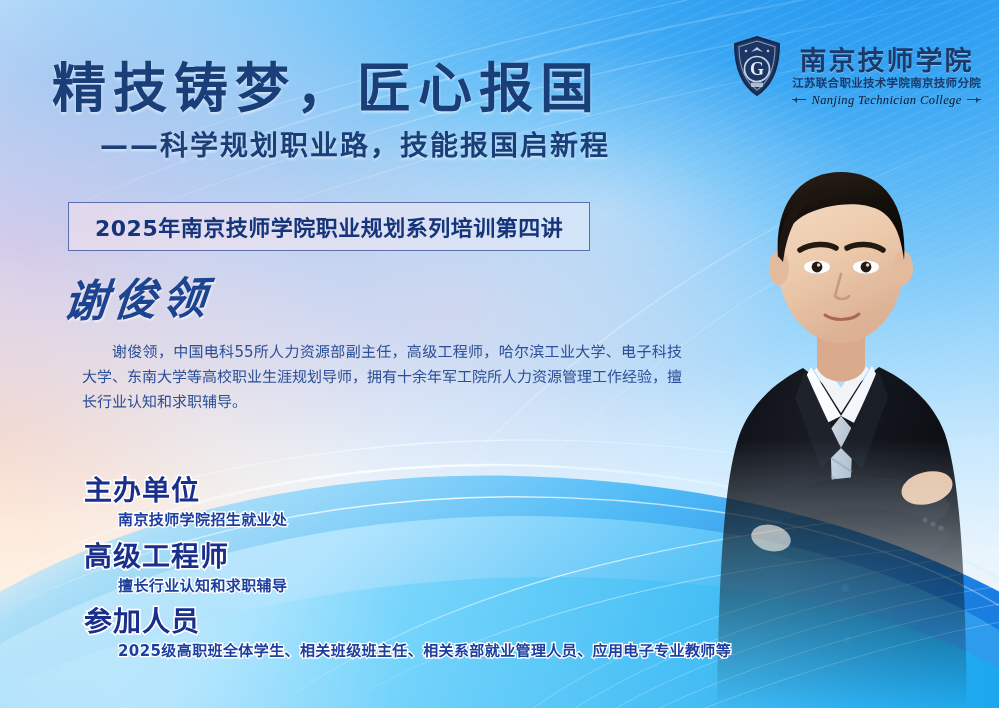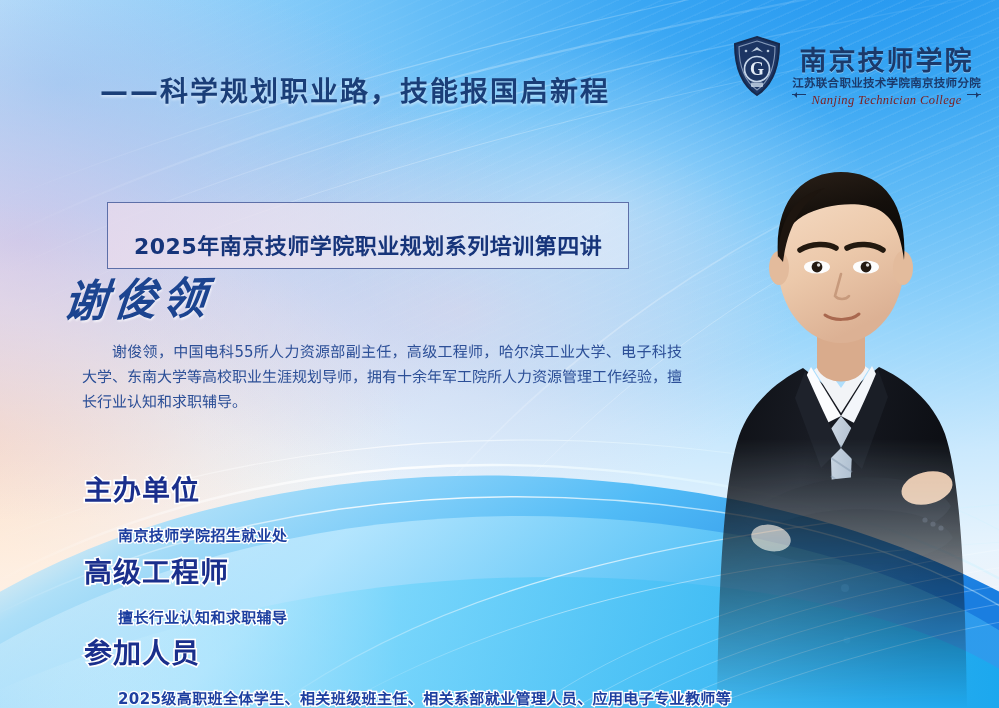--- a/index.html
+++ b/index.html
@@ -60,23 +60,23 @@
   .logo-cn{
     font-size:27px;font-weight:bold;color:#1b3a6b;letter-spacing:2px;
     font-family:"DejaVu Sans","Liberation Sans",sans-serif;
     text-shadow:0 1px 0 rgba(255,255,255,.35);
   }
   .logo-sub{
     font-size:11.5px;font-weight:bold;color:#1b3a6b;letter-spacing:.3px;margin-top:4px;
     font-family:"DejaVu Sans","Liberation Sans",sans-serif;
   }
   .logo-en{
-    display:flex;gap:5px;margin-top:4px;
+    display:flex;align-items:center;gap:5px;margin-top:4px;
     font-family:"Liberation Serif","DejaVu Serif",serif;
-    font-style:italic;font-size:12.5px;color:#7f1d1d;letter-spacing:.4px;
+    font-style:italic;font-size:12.5px;color:#0f172a;letter-spacing:.4px;
   }
   .logo-en .dash{display:inline-block;width:14px;height:0;border-top:1.5px solid #1b3a6b;position:relative;}
   .logo-en .dash.l::before{content:"";position:absolute;left:-1px;top:-3px;border:3px solid transparent;border-right-color:#1b3a6b;}
   .logo-en .dash.r::after{content:"";position:absolute;right:-1px;top:-3px;border:3px solid transparent;border-left-color:#1b3a6b;}
 
   
   .portrait{position:absolute;right:-6px;bottom:0;width:330px;height:640px;}
   .portrait svg{width:100%;height:100%;display:block;}
 
   
@@ -91,24 +91,23 @@
     font-family:"DejaVu Sans","Liberation Sans",sans-serif;
     font-size:28px;font-weight:bold;color:#1a3e78;letter-spacing:2px;
     line-height:1;white-space:nowrap;margin-top:16px;padding-left:48px;
     text-shadow:0 2px 3px rgba(255,255,255,.5);
   }
 
   
   .banner-wrap{position:absolute;left:68px;top:202px;}
   .banner{
     position:relative;display:inline-block;
-    padding:25px 26px 8px;
+    padding:7px 26px 8px;
     border:1.6px solid #5d6fa8;
     background:linear-gradient(100deg, rgba(233,219,236,.78) 0%, rgba(238,228,240,.70) 38%, rgba(226,236,250,.62) 100%);
-    margin-left:39px;
   }
   .banner::after{
     content:"";position:absolute;left:8px;right:-8px;top:8px;bottom:-8px;
     border:1.4px solid #8f9ec4;z-index:-1;
   }
   .banner-text{
     font-family:"DejaVu Sans","Liberation Sans",sans-serif;
     font-size:22px;font-weight:bold;color:#16347a;letter-spacing:.5px;white-space:nowrap;
   }
 
@@ -142,21 +141,21 @@
   
   .info{position:absolute;left:84px;top:474px;width:700px;}
   .info-row{margin-bottom:9px;}
   .info-label{
     font-family:"DejaVu Sans","Liberation Sans",sans-serif;
     font-size:28px;font-weight:bold;color:#1a2f8c;letter-spacing:1px;line-height:1.22;
     -webkit-text-stroke:3.2px #ffffff;
     paint-order:stroke fill;
   }
   .info-value{
-    margin-left:34px;margin-top:19px;
+    margin-left:34px;margin-top:3px;
     font-family:"DejaVu Sans","Liberation Sans",sans-serif;
     font-size:15px;font-weight:bold;color:#1d3fa0;letter-spacing:.4px;line-height:1.3;
     -webkit-text-stroke:2.6px #ffffff;
     paint-order:stroke fill;
   }
 </style>
 </head>
 <body>
 
 <div id="poster">
@@ -343,20 +342,21 @@
       <div class="logo-sub">江苏联合职业技术学院南京技师分院</div>
       <div class="logo-en">
         <span class="dash l"></span>
         <span>Nanjing Technician College</span>
         <span class="dash r"></span>
       </div>
     </div>
   </div>
 
   <div class="headline">
+    <div class="l1">精技铸梦，匠心报国</div>
     <div class="l2">——科学规划职业路，技能报国启新程</div>
   </div>
 
   <div class="banner-wrap">
     <div class="banner">
       <span class="banner-text">2025年南京技师学院职业规划系列培训第四讲</span>
     </div>
   </div>
 
   <div class="speaker-name">谢俊领</div>

